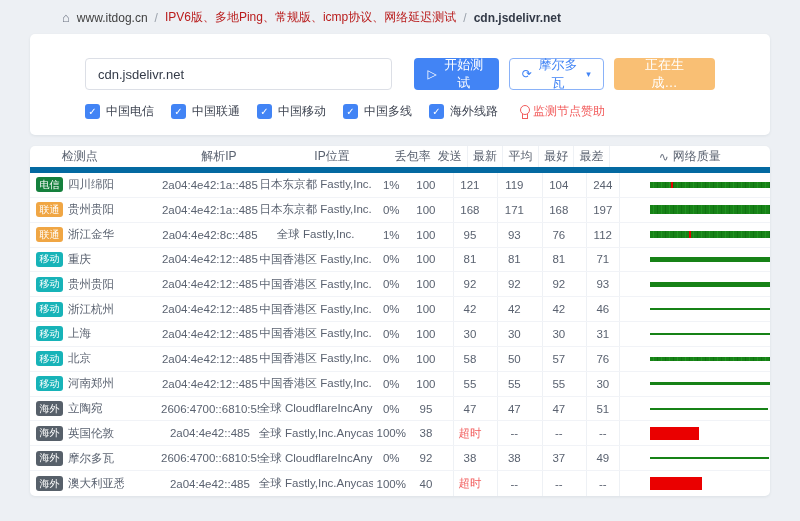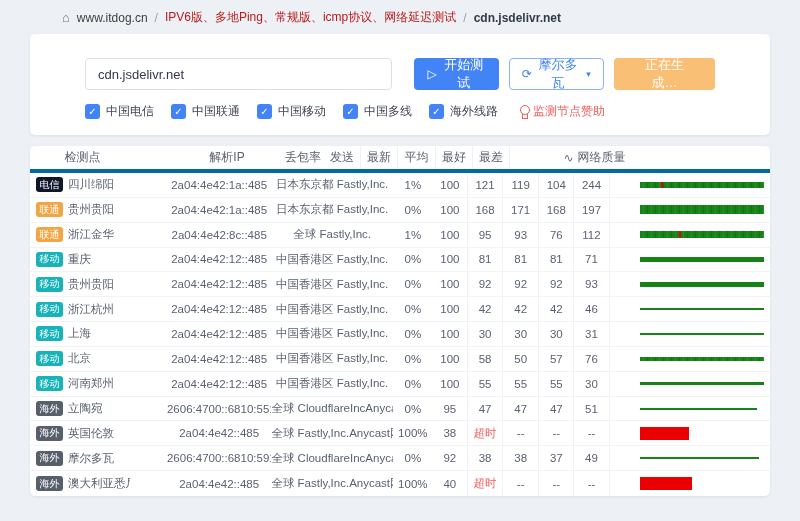--- a/index.html
+++ b/index.html
@@ -36,38 +36,38 @@
   .checkbox-row { margin-top:13px; display:flex; align-items:center; font-size:12px; color:#3f4552; }
   .cb-item { display:flex; align-items:center; gap:6px; margin-right:17px; cursor:pointer; }
   .cb-box { width:15px; height:15px; background:#4284f5; border-radius:3px; color:#fff; font-size:10px; line-height:15px; text-align:center; flex:0 0 auto; }
   .sponsor { color:#f25c5c; display:flex; align-items:center; gap:4px; margin-left:4px; cursor:pointer; font-size:12px; }
   .bulb { width:10px; height:14px; position:relative; display:inline-block; }
   .bulb:before { content:""; position:absolute; top:0; left:1px; width:8px; height:8px; border:1.4px solid #f25c5c; border-radius:50%; }
   .bulb:after { content:""; position:absolute; bottom:0; left:3.2px; width:3.6px; height:4px; border:1.4px solid #f25c5c; border-top:none; }
 
   
   .table-card { top:146px; height:350px; overflow:hidden; }
-  .thead { display:flex; height:27px; align-items:center; border-bottom:4px solid #0369a1; font-size:12px; color:#5a6270; }
+  .thead { display:flex; height:27px; align-items:center; border-bottom:6px solid #0369a1; font-size:12px; color:#5a6270; }
   .th { text-align:center; white-space:nowrap; }
   .tr { display:flex; height:24.85px; align-items:center; font-size:11.5px; color:#5a6270; }
   .tr:not(:last-child) { border-bottom:1px solid #f1f3f7; }
   .td { text-align:center; white-space:nowrap; overflow:hidden; }
 
   .c1 { width:105px; }
   .c2 { width:110px;margin-left:37px; }
   .c3 { width:128px; }
   .c4 { width:42px; }
   .c5 { width:36px; }
   .c6 { width:37px; border-left:1px solid #eef1f5; }
   .c7 { width:38px; border-left:1px solid #eef1f5; }
   .c8 { width:37px; border-left:1px solid #eef1f5; }
   .c9 { width:38px; border-left:1px solid #eef1f5; border-right:1px solid #eef1f5; }
   .c10 { width:169px; }
   .th.c6,.th.c7,.th.c8,.th.c9 { height:100%; display:flex; align-items:center; justify-content:center; }
-  .td.c6,.td.c7,.td.c8,.td.c9 { height:100%; display:flex; align-items:center; justify-content:center; }
+  .td.c6,.td.c7,.td.c8,.td.c9 { height:100%; display:flex; align-items:center; justify-content:center;margin-left:11px; }
 
   .td.c1 { display:flex; align-items:center; text-align:left; padding-left:6px; gap:5px; }
   .badge { color:#fff; font-size:10px; line-height:1; padding:2.5px 3.5px; border-radius:3px; flex:0 0 auto; }
   .loc { font-size:11.5px; color:#5a6270; }
 
   .th.c10 { display:flex; align-items:center; justify-content:center; gap:4px; }
   .pulse-icon { color:#6b7280; font-size:12px; }
 
   .chart { margin-left:30px; width:124px; height:100%; position:relative; display:flex; align-items:center; }
   .band { background:#178217; }
@@ -134,35 +134,36 @@
         <span class="bulb"></span>
         <span>监测节点赞助</span>
       </span>
     </div>
   </div>
 
   <div class="card table-card">
     <div class="thead">
       <div class="th c1">检测点</div>
       <div class="th c2">解析IP</div>
+      <div class="th c3">IP位置</div>
       <div class="th c4">丢包率</div>
       <div class="th c5">发送</div>
       <div class="th c6">最新</div>
       <div class="th c7">平均</div>
       <div class="th c8">最好</div>
       <div class="th c9">最差</div>
       <div class="th c10">
         <span class="pulse-icon">∿</span>
         <span>网络质量</span>
       </div>
     </div>
     <div class="tbody" id="tbody">
         <div class="tr">
           <div class="td c1">
-            <div class="badge" style="background: #0f172a;">电信</div>
+            <div class="badge" style="background: #15803d;">电信</div>
             <div class="loc">四川绵阳</div>
           </div>
           <div class="td c2">2a04:4e42:1a::485</div>
           <div class="td c3">日本东京都 Fastly,Inc.</div>
           <div class="td c4">1%</div>
           <div class="td c5">100</div>
           <div class="td c6">121</div>
           <div class="td c7">119</div>
           <div class="td c8">104</div>
           <div class="td c9">244</div>

